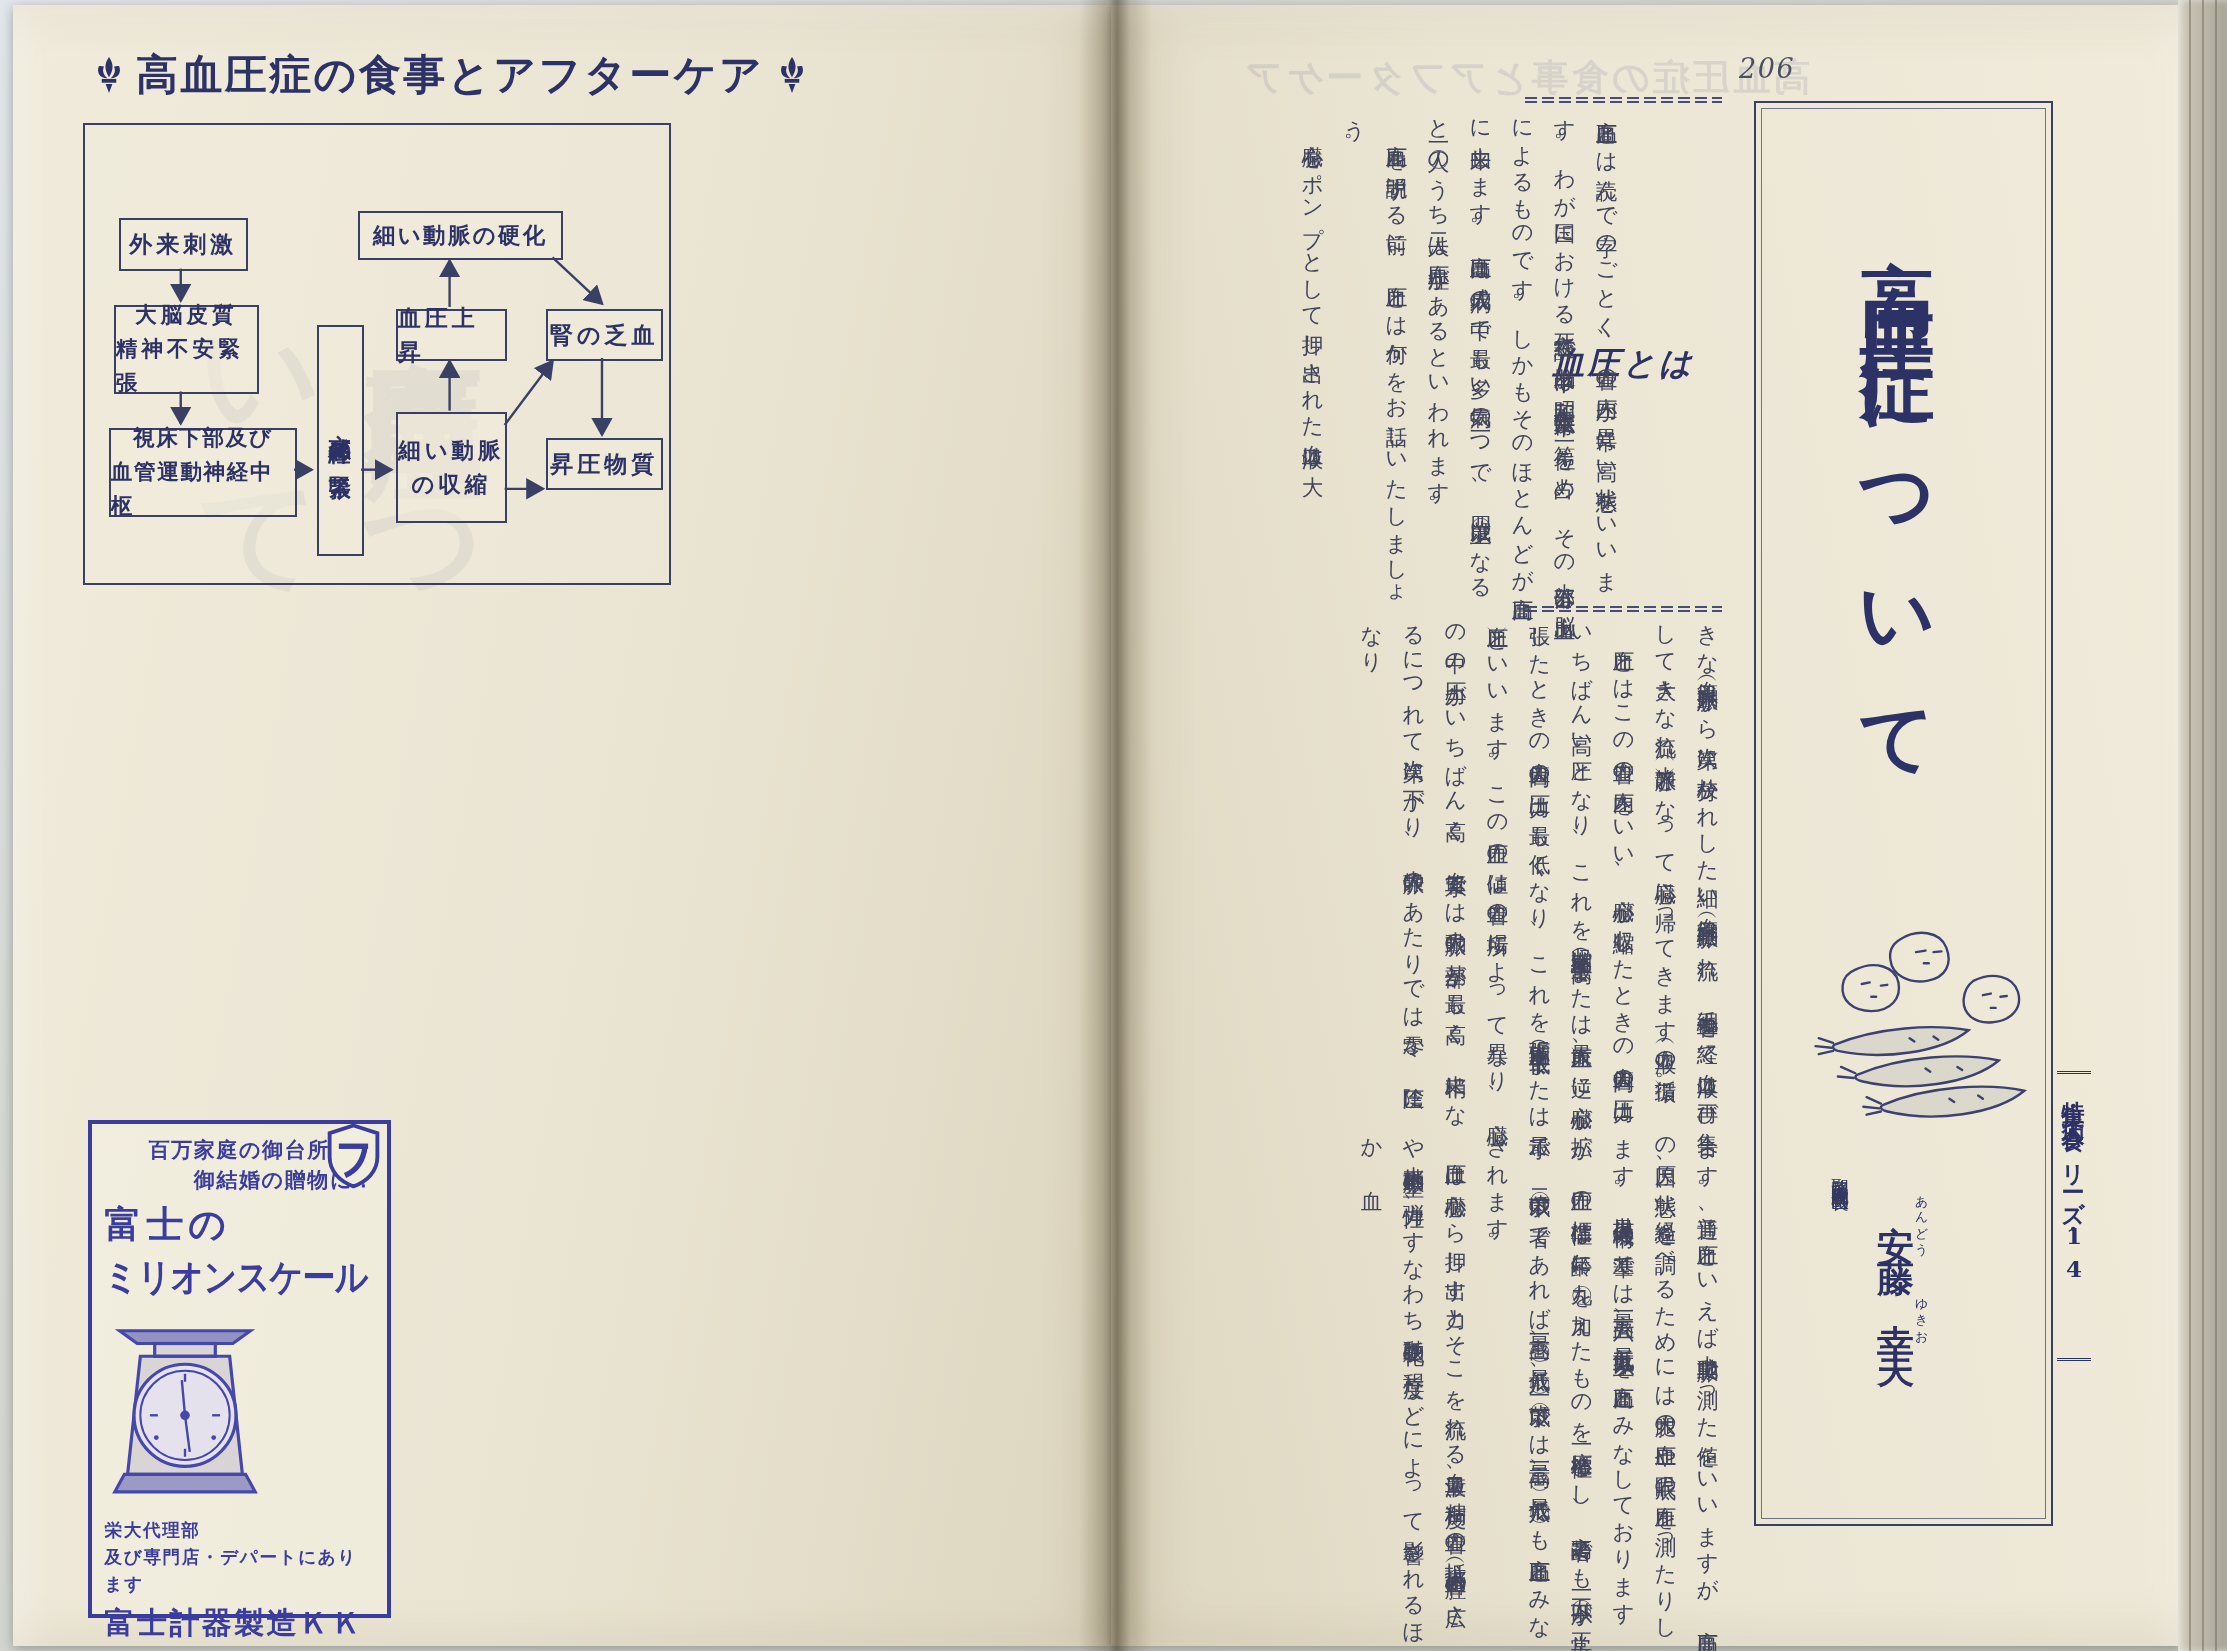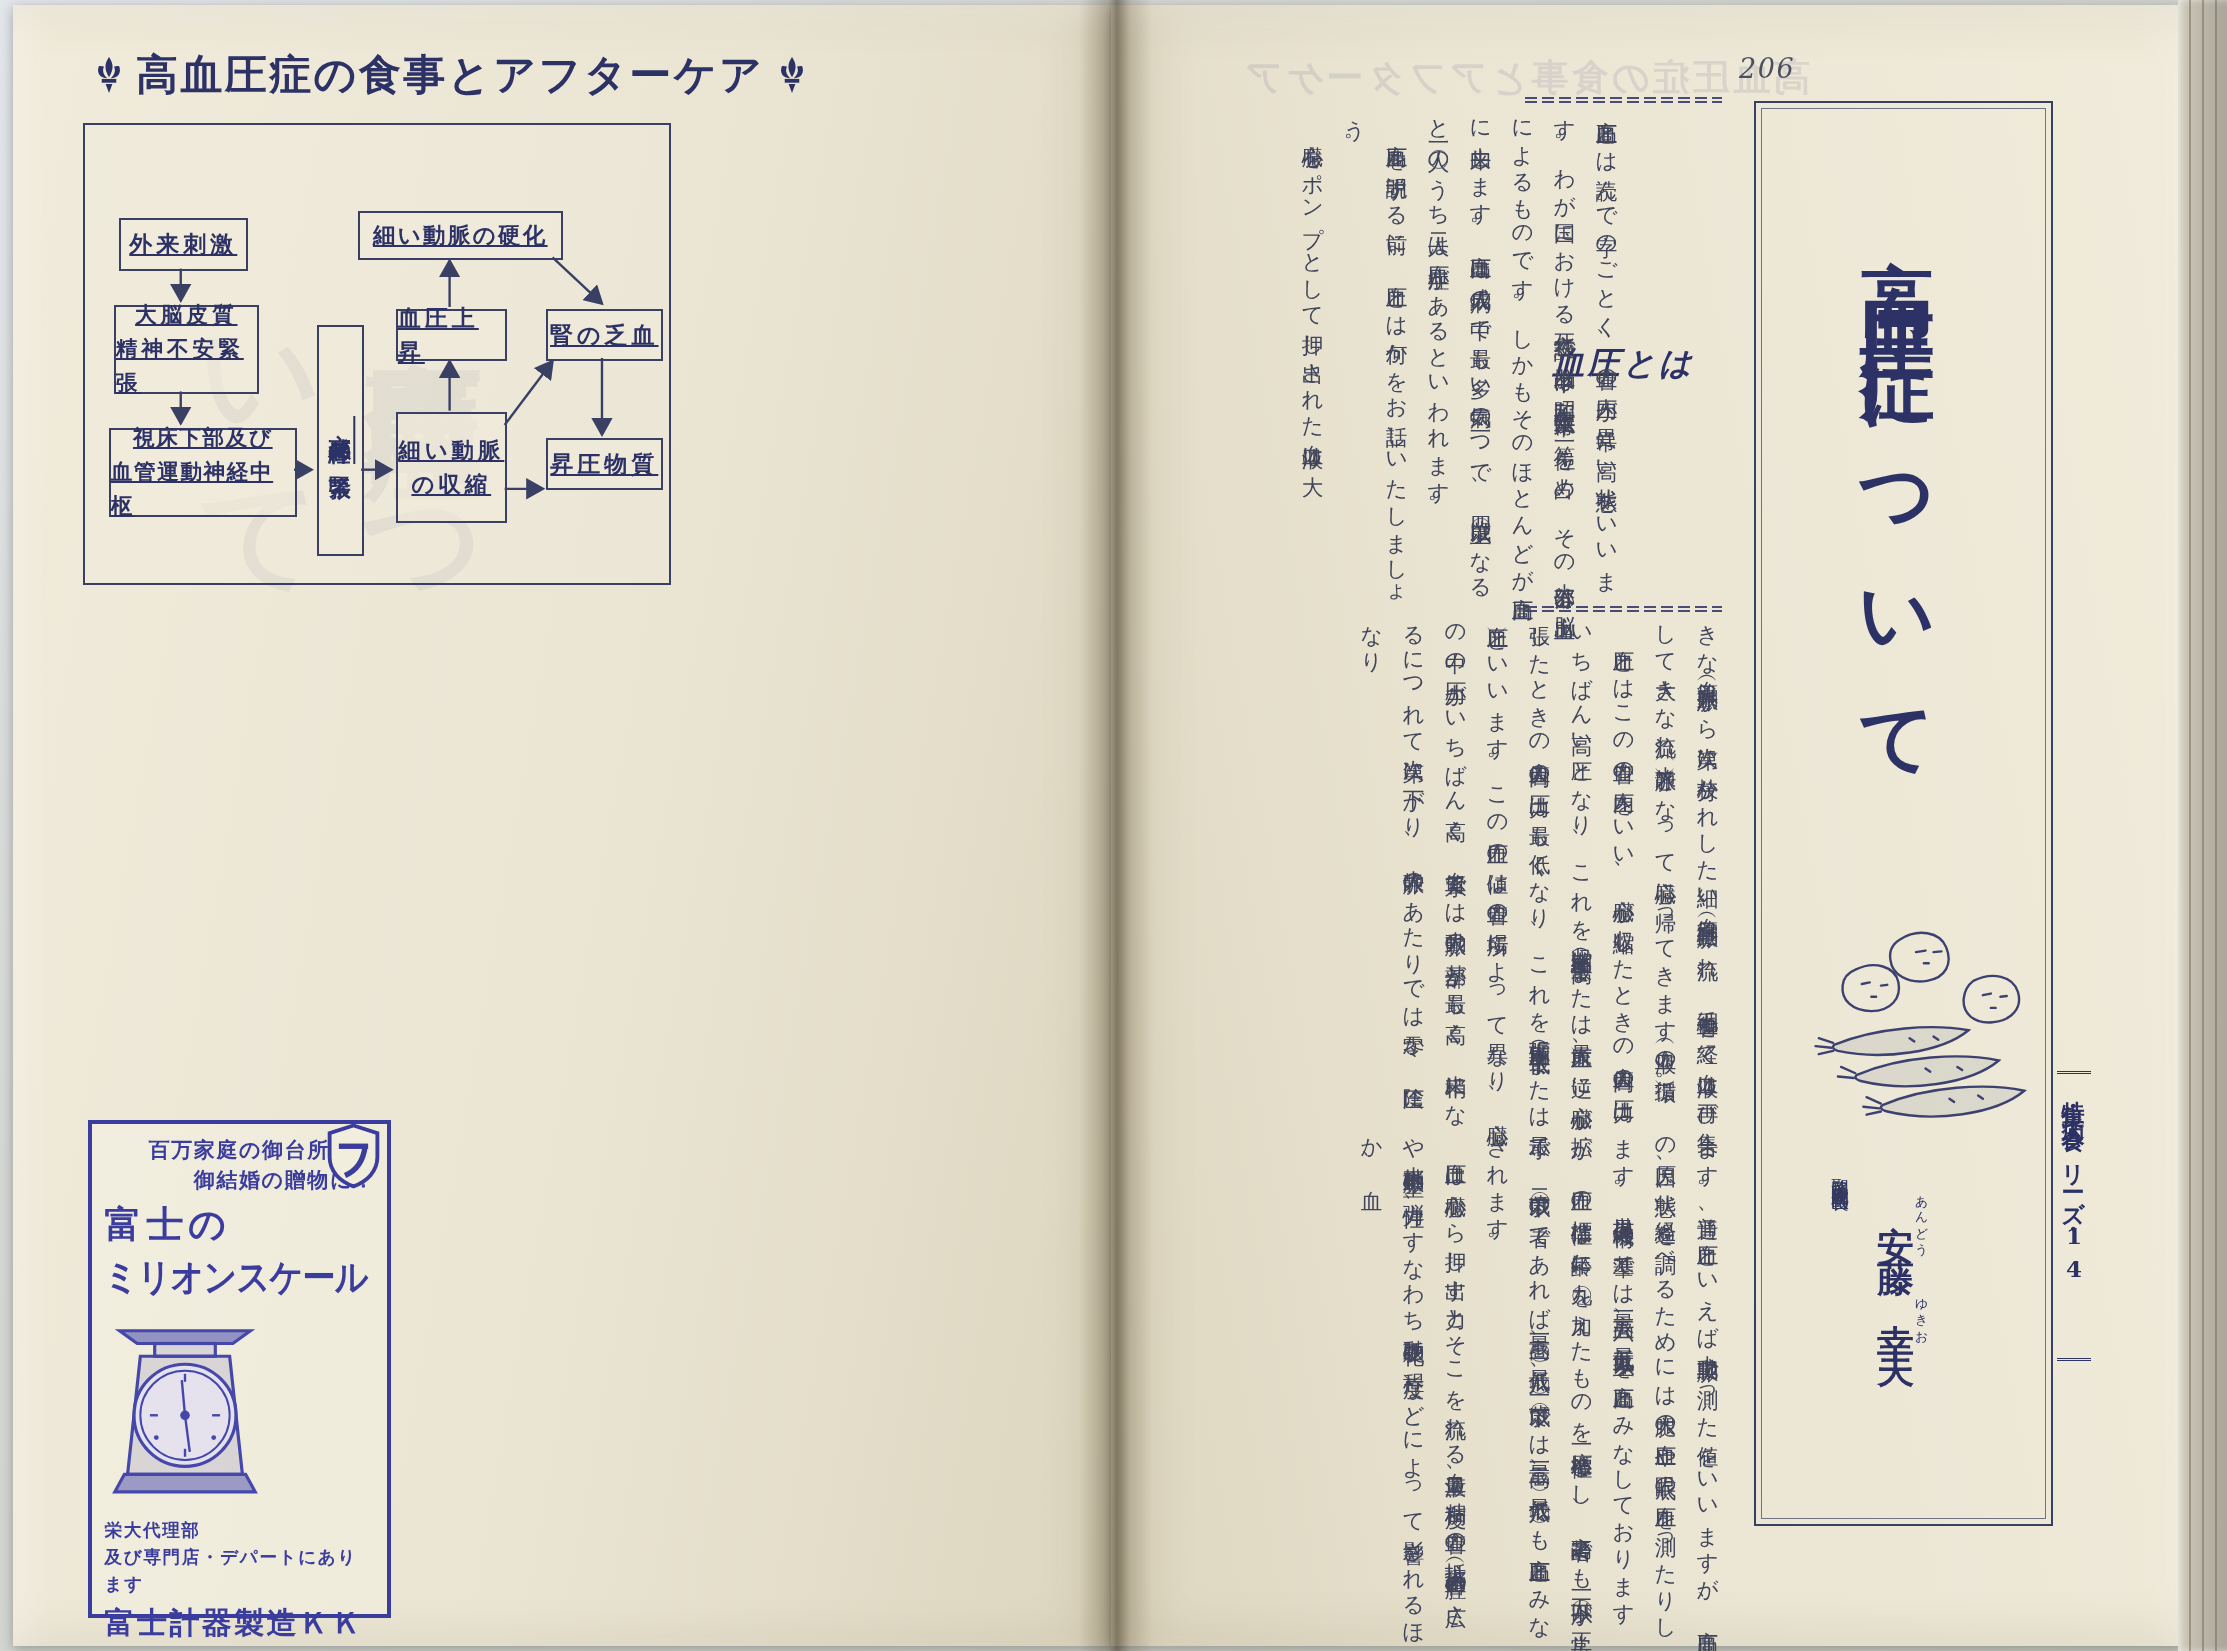--- a/index.html
+++ b/index.html
@@ -39,21 +39,21 @@
   .lp-header{position:absolute;left:80px;top:42px;display:flex;align-items:center;gap:11.2px;
              font-family:"DejaVu Sans","Liberation Sans",sans-serif;}
   .lp-header .txt{font-size:42px;font-weight:700;color:#2c3166;letter-spacing:2.4px;}
   .fleur{width:32px;height:38px;display:block;}
 
   
   .fig{position:absolute;left:70px;top:118px;width:584px;height:458px;border:2.4px solid #3a4064;
        font-family:"DejaVu Sans","Liberation Sans",sans-serif;background:rgba(255,255,255,.06);}
   .fig-title{position:absolute;left:0;right:0;top:21px;text-align:center;font-size:25px;font-weight:700;color:#2c3166;letter-spacing:3.2px;}
   .fbox{position:absolute;border:2px solid #3a4064;color:#2c3166;display:flex;flex-direction:column;
-        align-items:center;justify-content:center;font-size:23px;font-weight:600;letter-spacing:4px;line-height:34px;background:rgba(240,235,218,.6);text-decoration:underline;}
+        align-items:center;justify-content:center;font-size:23px;font-weight:600;letter-spacing:4px;line-height:34px;background:rgba(240,235,218,.6);}
   .fb-a{left:34px;top:93px;width:125px;height:49px;}
   .fb-b{left:29px;top:180px;width:141px;height:85px;font-size:21.6px;}
   .fb-c{left:24px;top:303px;width:184px;height:85px;font-size:21.6px;letter-spacing:1.6px;}
   .fb-d{left:232px;top:200px;width:43px;height:227px;writing-mode:vertical-rl;font-size:22.4px;letter-spacing:3.2px;}
   .fb-e{left:311px;top:287px;width:107px;height:107px;font-size:22.4px;}
   .fb-f{left:311px;top:184px;width:107px;height:48px;}
   .fb-g{left:273px;top:86px;width:201px;height:45px;font-size:22.4px;letter-spacing:2.4px;}
   .fb-h{left:461px;top:184px;width:113px;height:48px;}
   .fb-i{left:461px;top:313px;width:113px;height:48px;}
   .fig svg.arrows{position:absolute;inset:0;width:100%;height:100%;}

